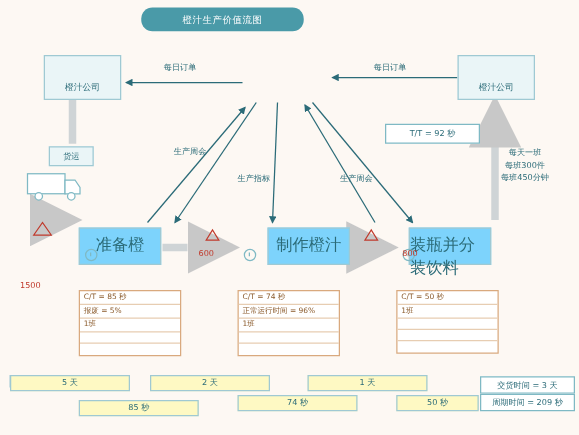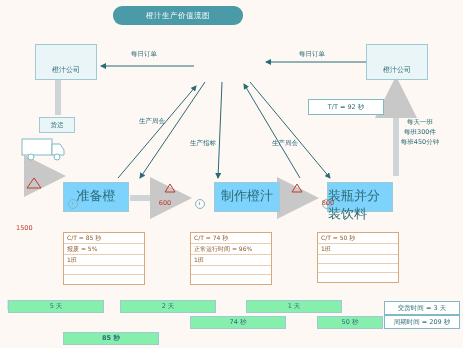--- a/index.html
+++ b/index.html
@@ -104,21 +104,21 @@
   }
   .inv1{left:154px;top:190px;}
   .inv2{left:281px;top:190px;margin-left:36px;}
 
   
   .truck-num{position:absolute;left:16px;top:178px;color:#c0392b;font-size:6.5px;margin-top:46px;}
 
   
   .tl-seg{
     position:absolute;box-sizing:border-box;
-    background:#86efac;border:1px solid #9fc9d3;
+    background:#fef9c3;border:1px solid #9fc9d3;
     color:#2b6b78;font-size:6.5px;
     display:flex;align-items:center;justify-content:center;
   }
   .clock{
     position:absolute;width:8px;height:8px;border:1px solid #7fb9c4;
     border-radius:50%;
   }
   .clock:after{
     content:"";position:absolute;left:3px;top:1.5px;width:1px;height:3px;background:#7fb9c4;
   }
@@ -236,20 +236,20 @@
     <div class="row">1班</div>
     <div class="row empty"></div>
     <div class="row empty"></div>
     <div class="row empty"></div>
   </div>
 
   <div class="tl-seg" style="left:8px;top:300px;width:96px;height:13px;">5 天</div>
   <div class="tl-seg" style="left:120px;top:300px;width:96px;height:13px;">2 天</div>
   <div class="tl-seg" style="left:246px;top:300px;width:96px;height:13px;">1 天</div>
 
-  <div class="tl-seg" style="left:63px;top:332px;width:96px;height:13px;font-weight:bold;">85 秒</div>
+  <div class="tl-seg" style="left:63px;top:320px;width:96px;height:13px;">85 秒</div>
   <div class="tl-seg" style="left:190px;top:316px;width:96px;height:13px;">74 秒</div>
   <div class="tl-seg" style="left:317px;top:316px;width:66px;height:13px;">50 秒</div>
 
   <div class="infobox lead-box">交货时间 = 3 天</div>
   <div class="infobox lead-box2">周期时间 = 209 秒</div>
 
 </div>
 
 </body></html>

